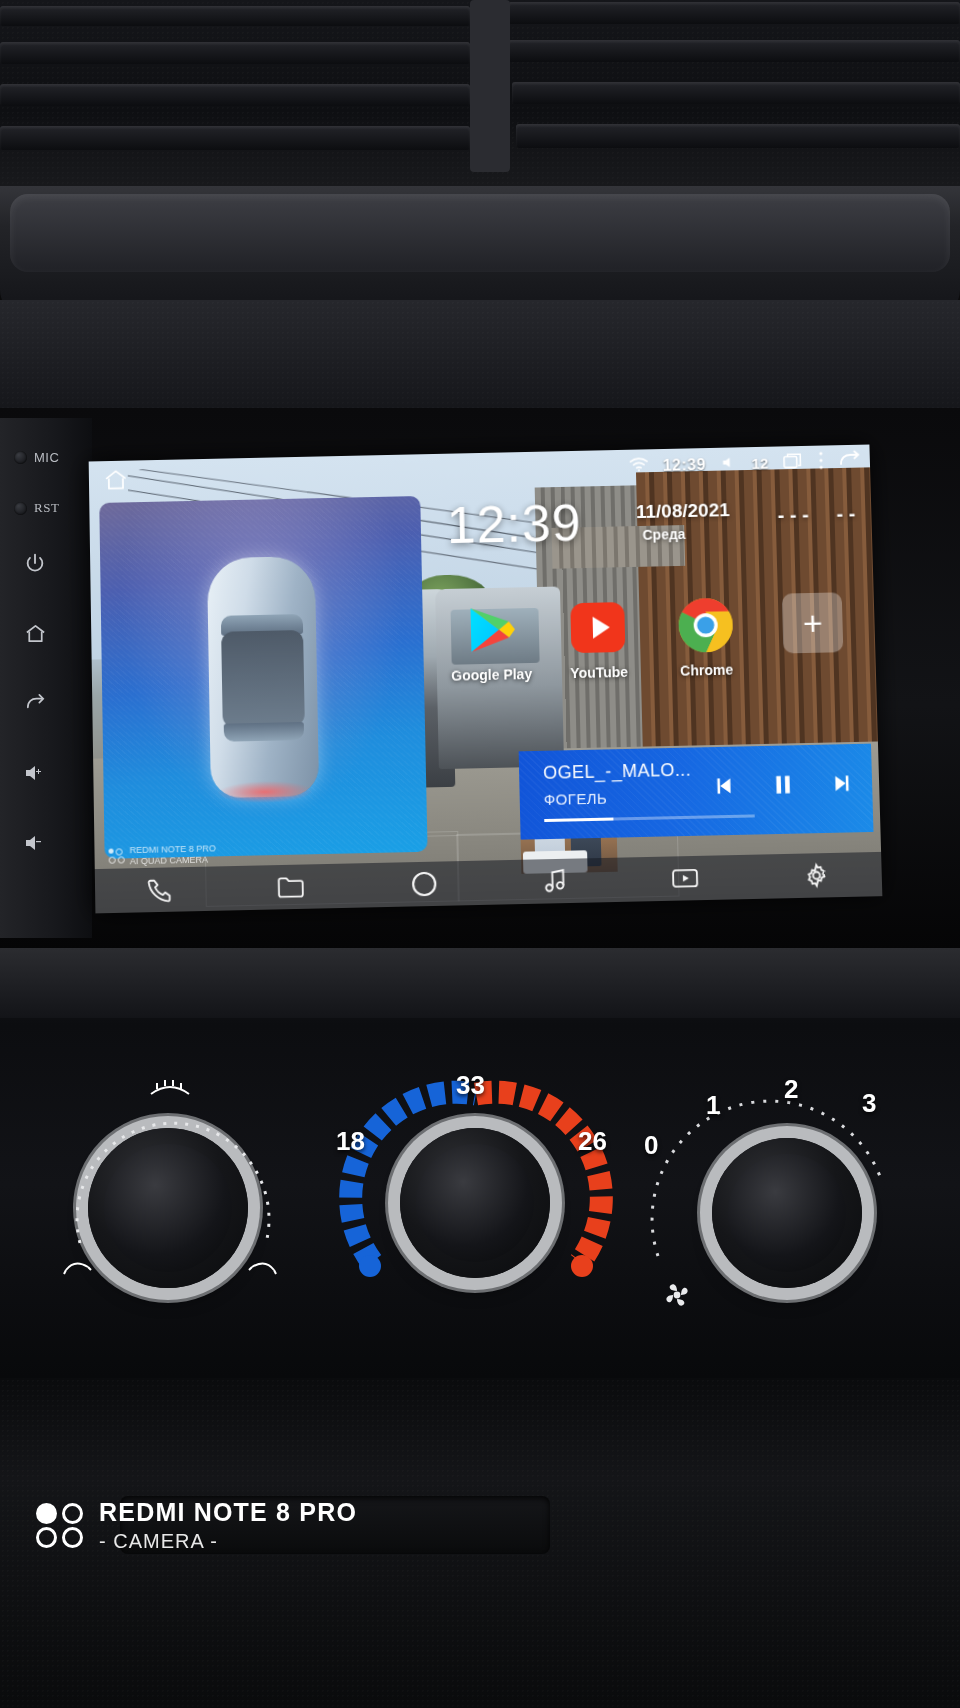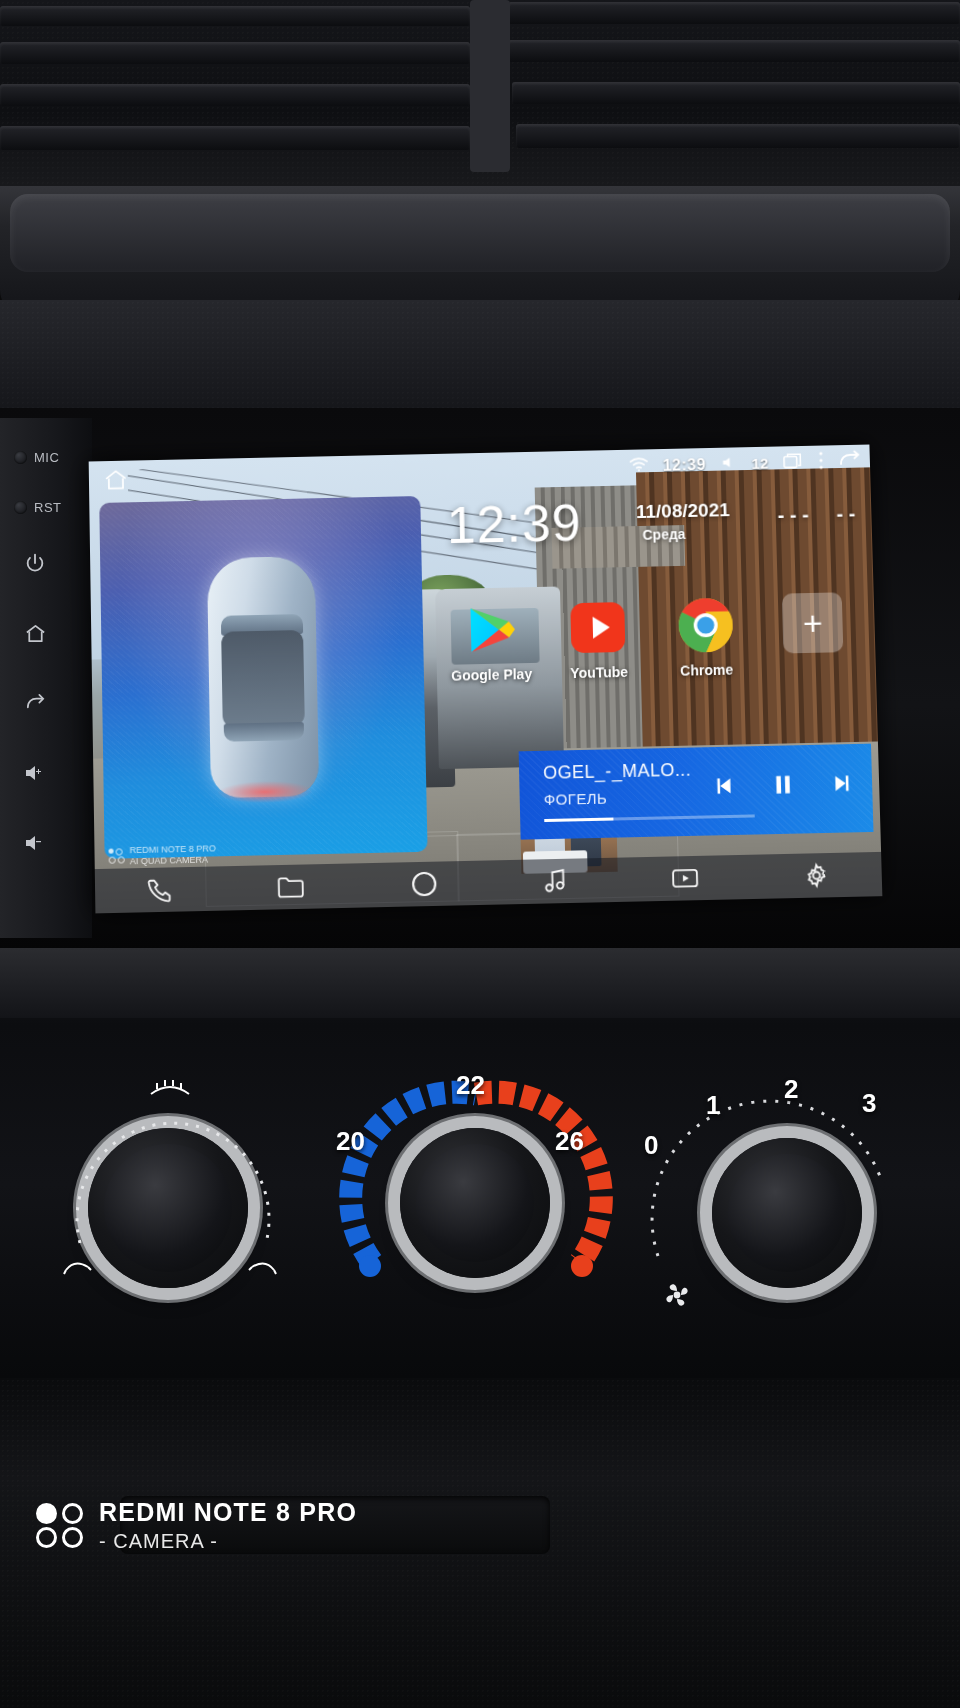--- a/index.html
+++ b/index.html
@@ -226,21 +226,21 @@
   <div class="dash-mid">
     <div class="dash-grain"></div>
   </div>
 
   <div class="bezel"></div>
   <div class="bezel-left">
     <div class="btn-key" style="top:32px;">
       <span class="btn-dot"></span>
       <span>MIC</span>
     </div>
-    <div class="btn-key" style="top:82px;">
+    <div class="btn-key" style="top:82px;font-family:Liberation Serif, serif;">
       <span class="btn-dot"></span>
       <span>RST</span>
     </div>
     <div class="sidebtn" style="top:128px;">
       <svg width="22" height="22" viewBox="0 0 24 24" fill="none" stroke="#c3c6cc" stroke-width="2" stroke-linecap="round">
         <path d="M12 3v9"></path>
           <path d="M6.5 6.5a8 8 0 1 0 11 0"></path>
         </svg>
     </div>
     <div class="sidebtn" style="top:198px;">
@@ -530,23 +530,23 @@
 
     <svg style="position:absolute;left:336px;top:118px;" width="280" height="260">
       <path d="M36 196 A 106 106 0 0 1 140 28" fill="none" stroke="#1664d8" stroke-width="23" stroke-dasharray="16 7"></path>
       <path d="M140 28 A 106 106 0 0 1 244 196" fill="none" stroke="#e8401c" stroke-width="23" stroke-dasharray="16 7"></path>
       <circle cx="34" cy="200" r="11" fill="#1664d8"></circle>
       <circle cx="246" cy="200" r="11" fill="#e8401c"></circle>
     </svg>
     <div class="knob" style="left:400px;top:180px;width:150px;height:150px;">
       <div class="knob-inner"></div>
     </div>
-    <div class="scale-num" style="left:336px;top:178px;">20</div>
-    <div class="scale-num" style="left:456px;top:122px;">22</div>
-    <div class="scale-num" style="left:555px;top:178px;">26</div>
+    <div class="scale-num" style="left:336px;top:178px;">18</div>
+    <div class="scale-num" style="left:456px;top:122px;">33</div>
+    <div class="scale-num" style="left:578px;top:178px;">26</div>
 
     <svg style="position:absolute;left:632px;top:122px;" width="320" height="250">
       <path d="M26 186 A 104 104 0 0 1 250 112" fill="none" stroke="#d9dadd" stroke-width="3" stroke-dasharray="3 9"></path>
     </svg>
     <div class="knob" style="left:712px;top:190px;width:150px;height:150px;">
       <div class="knob-inner"></div>
     </div>
     <div class="scale-num" style="left:644px;top:182px;">0</div>
     <div class="scale-num" style="left:706px;top:142px;">1</div>
     <div class="scale-num" style="left:784px;top:126px;">2</div>

